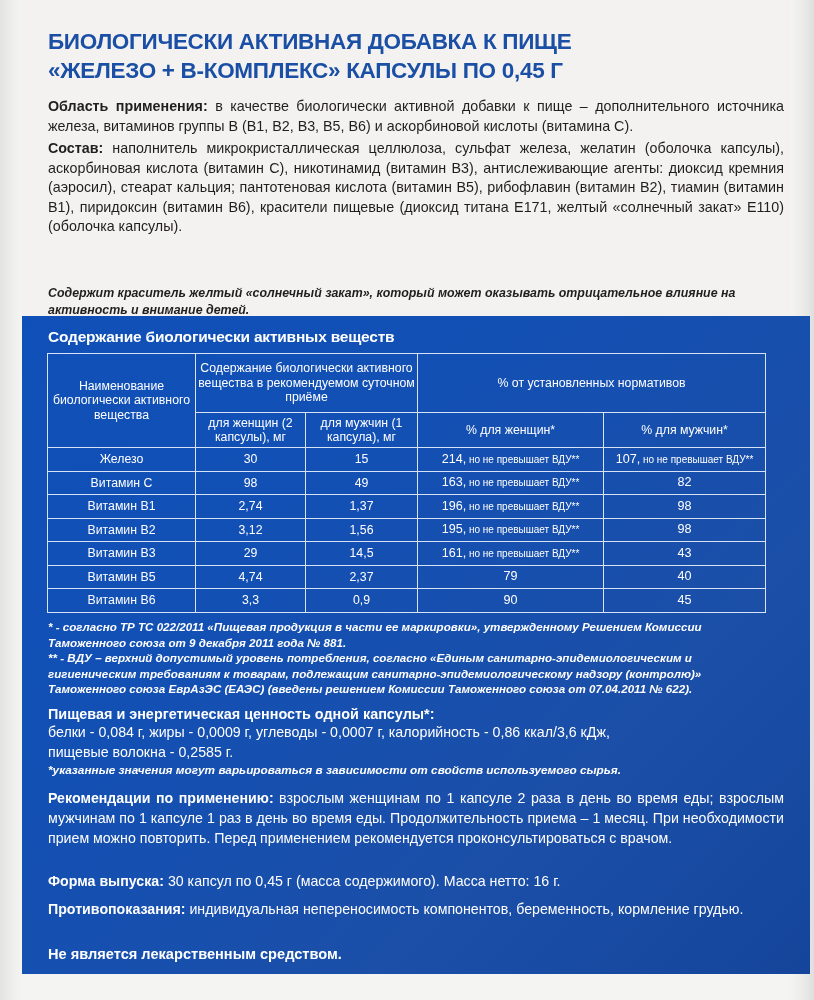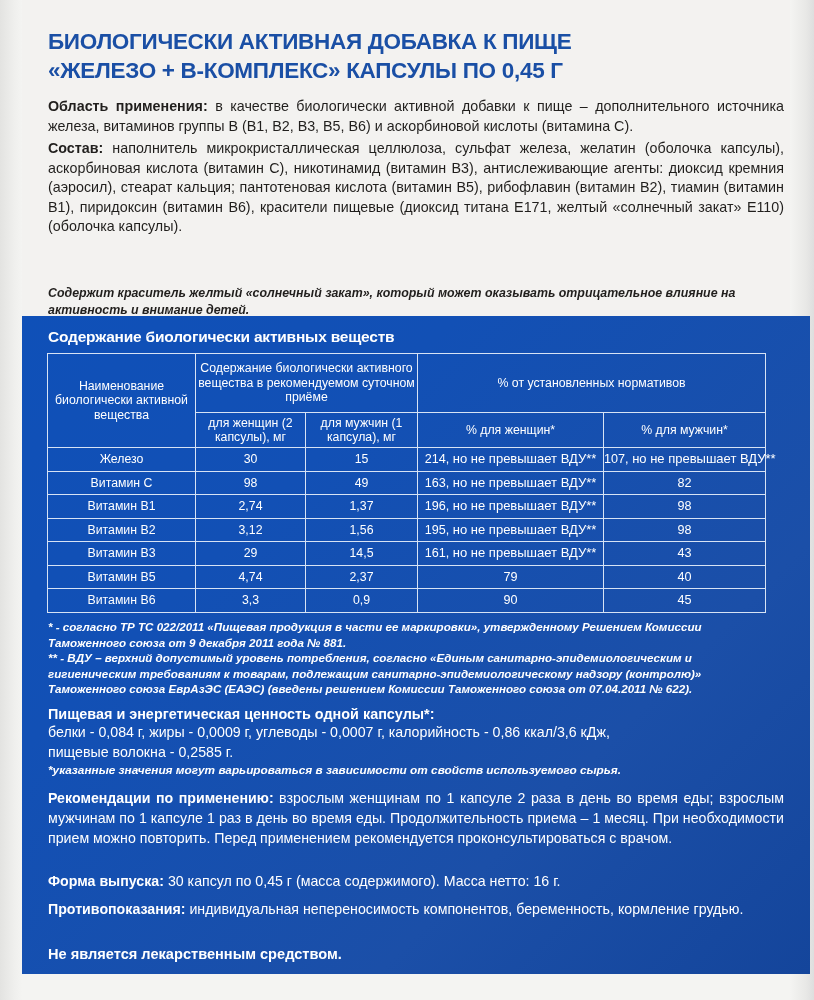--- a/index.html
+++ b/index.html
@@ -122,21 +122,21 @@
   table.nutri th.sub { height: 34px; }
   table.nutri td.cell { height: 22.5px; }
 
   td.namecell {
     text-align: left;
     padding-left: 26px;
     font-size: 12.6px;
   }
   .vduwrap { white-space: nowrap; }
   .vduwrap .num { font-size: 12.6px; margin-top: 44px; }
-  .vduwrap .tail { font-size: 13px; }
+  .vduwrap .tail { font-size: 10px; }
 
   
   .footnotes {
     position: absolute;
     left: 26px;
     top: 303px;
     width: 730px;
     font-style: italic;
     font-weight: bold;
     font-size: 11.6px;
@@ -200,21 +200,21 @@
     <table class="nutri">
       <colgroup>
         <col class="h-name">
           <col class="h-women">
           <col class="h-men">
           <col class="h-pwomen">
           <col class="h-pmen">
       </colgroup>
       <thead>
         <tr>
-          <th class="grp-top" rowspan="2">Наименование биологически активной вещества</th>
+          <th class="grp-top" rowspan="2">Наименование биологически активного вещества</th>
           <th class="grp-top" colspan="2">Содержание биологически активного вещества в рекомендуемом суточном приёме</th>
           <th class="grp-top" colspan="2">% от установленных нормативов</th>
         </tr>
         <tr>
           <th class="sub">для женщин (2 капсулы), мг</th>
           <th class="sub">для мужчин (1 капсула), мг</th>
           <th class="sub">% для женщин*</th>
           <th class="sub">% для мужчин*</th>
         </tr>
       </thead>

